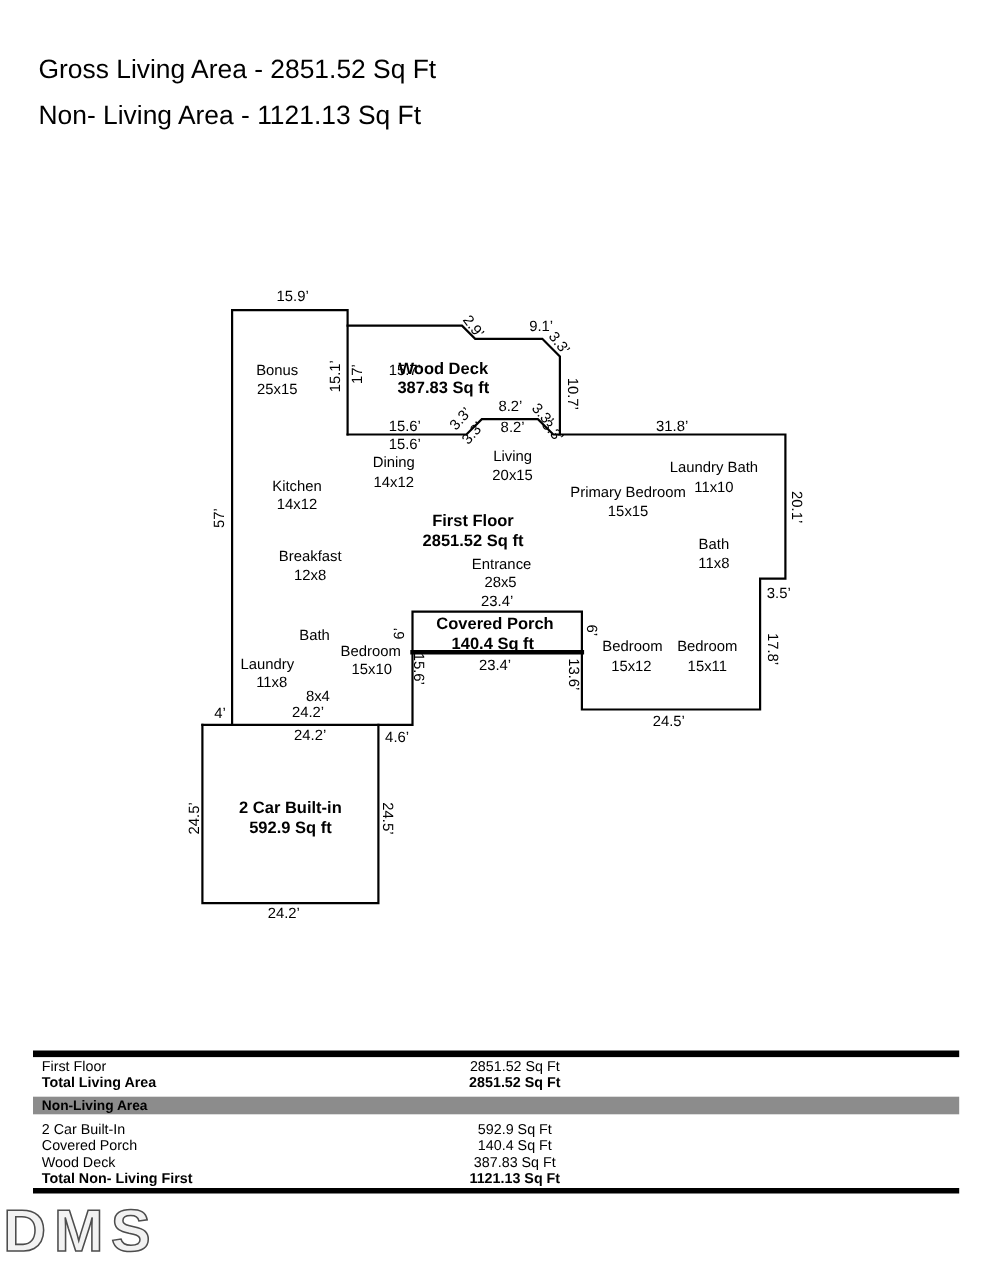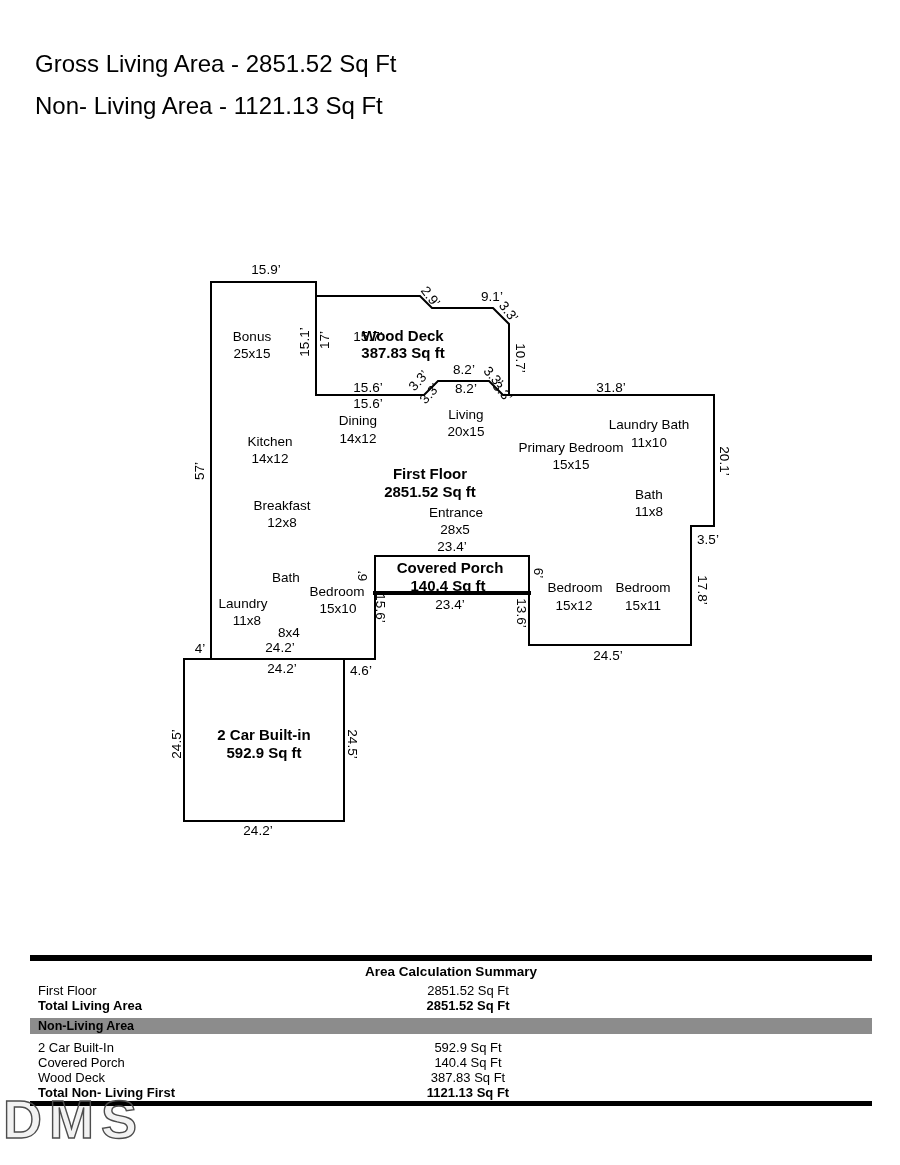--- a/index.html
+++ b/index.html
@@ -125,21 +125,20 @@
     <div class="plan-label" style="left: 361px; top: 671px; transform: translate(-50%, -50%);">4.6’</div>
     <div class="plan-label" style="left: 177px; top: 744px; transform: translate(-50%, -50%) rotate(-90deg);">24.5’</div>
     <div class="plan-label" style="left: 352px; top: 744px; transform: translate(-50%, -50%) rotate(90deg);">24.5’</div>
     <div class="plan-label bold" style="left: 264px; top: 735px; transform: translate(-50%, -50%); font-size: 15px;">2 Car Built-in</div>
     <div class="plan-label bold" style="left: 264px; top: 753px; transform: translate(-50%, -50%); font-size: 15px;">592.9 Sq ft</div>
     <div class="plan-label" style="left: 258px; top: 831px; transform: translate(-50%, -50%);">24.2’</div>
 </div>
 
 <div class="stable">
   <div class="tbar-top"></div>
-  <div class="t-title">Area Calculation Summary</div>
     <div class="trow row">
     <span class="tleft">First Floor</span>
     <span class="tcenter">2851.52 Sq Ft</span>
   </div>
     <div class="trow bold row">
     <span class="tleft">Total Living Area</span>
     <span class="tcenter">2851.52 Sq Ft</span>
   </div>
     <div class="trow band" style="background: rgb(140, 140, 140);">
     <span class="tleft">Non-Living Area</span>

